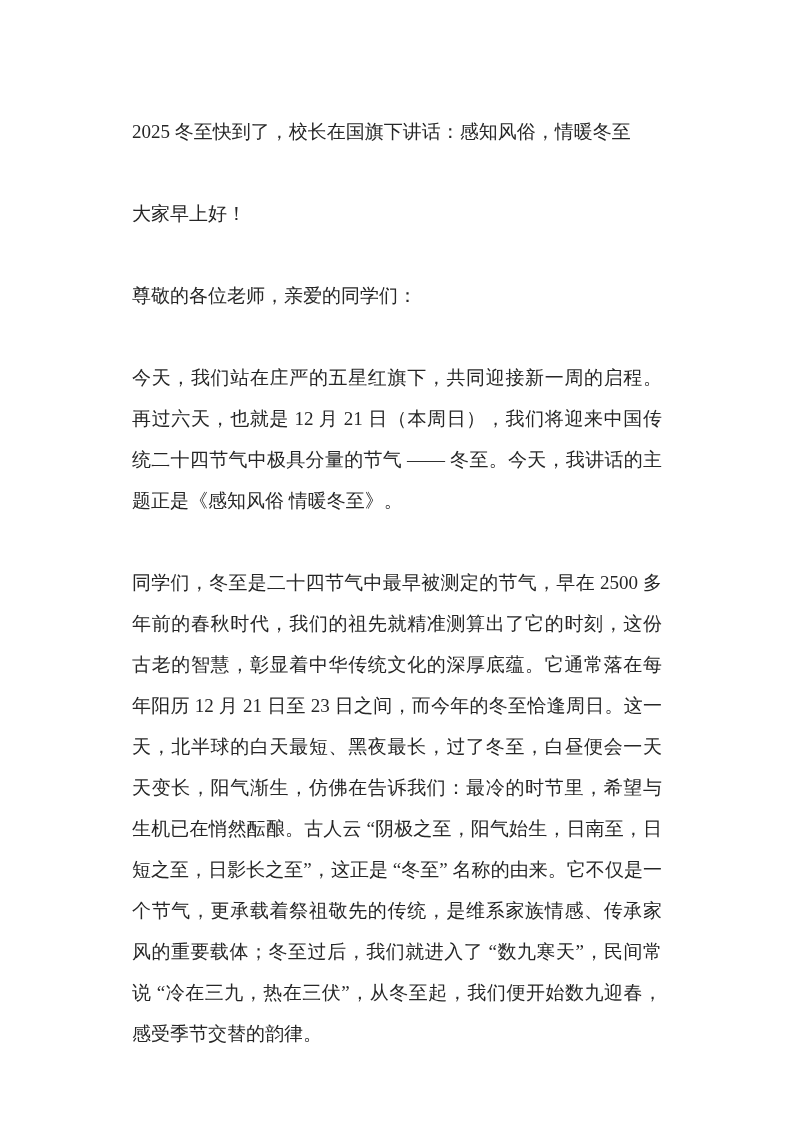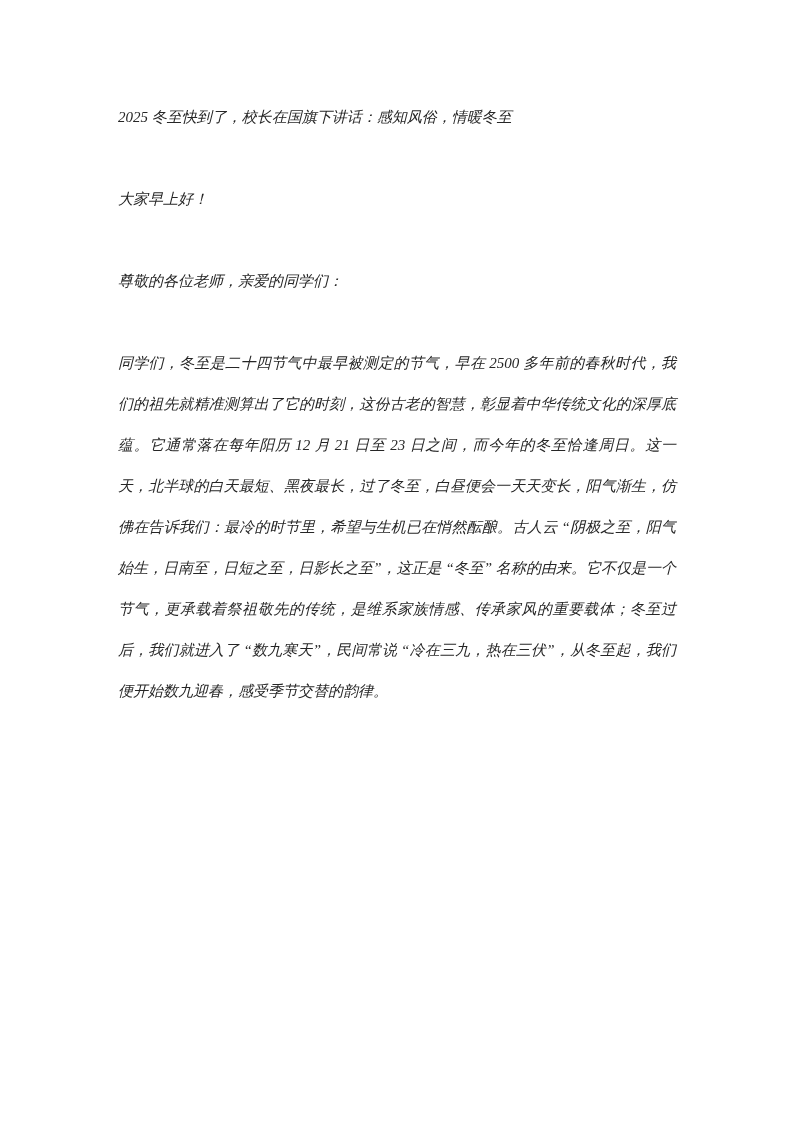--- a/index.html
+++ b/index.html
@@ -13,26 +13,25 @@
     overflow: hidden;
   }
   .page {
     box-sizing: border-box;
     width: 793px;
     height: 1122px;
     background: #ffffff;
     padding: 97px 117px 0 118px;
   }
   .doc-text {
-    margin: 0;
+    margin: 14px;
     font-family: "Liberation Serif", "DejaVu Serif", serif;
-    font-size: 15px;
+    font-size: 19px;
     line-height: 41px;
     color: #262626;
-    font-style: italic;
   }
   .doc-line {
     margin-bottom: 41px; 
     text-align: left;
   }
   .doc-para {
     margin-bottom: 41px;
     text-align: justify;
     text-justify: inter-ideograph;
   }
@@ -43,15 +42,16 @@
 </head>
 <body>
 
 <div class="page">
   <p class="doc-text doc-line">2025 冬至快到了，校长在国旗下讲话：感知风俗，情暖冬至</p>
 
   <p class="doc-text doc-line">大家早上好！</p>
 
   <p class="doc-text doc-line">尊敬的各位老师，亲爱的同学们：</p>
 
+  <p class="doc-text doc-para">今天，我们站在庄严的五星红旗下，共同迎接新一周的启程。再过六天，也就是 12 月 21 日（本周日），我们将迎来中国传统二十四节气中极具分量的节气 —— 冬至。今天，我讲话的主题正是《感知风俗 情暖冬至》。</p>
 
   <p class="doc-text doc-para">同学们，冬至是二十四节气中最早被测定的节气，早在 2500 多年前的春秋时代，我们的祖先就精准测算出了它的时刻，这份古老的智慧，彰显着中华传统文化的深厚底蕴。它通常落在每年阳历 12 月 21 日至 23 日之间，而今年的冬至恰逢周日。这一天，北半球的白天最短、黑夜最长，过了冬至，白昼便会一天天变长，阳气渐生，仿佛在告诉我们：最冷的时节里，希望与生机已在悄然酝酿。古人云 “阴极之至，阳气始生，日南至，日短之至，日影长之至”，这正是 “冬至” 名称的由来。它不仅是一个节气，更承载着祭祖敬先的传统，是维系家族情感、传承家风的重要载体；冬至过后，我们就进入了 “数九寒天”，民间常说 “冷在三九，热在三伏”，从冬至起，我们便开始数九迎春，感受季节交替的韵律。</p>
 </div>
 
 </body></html>

